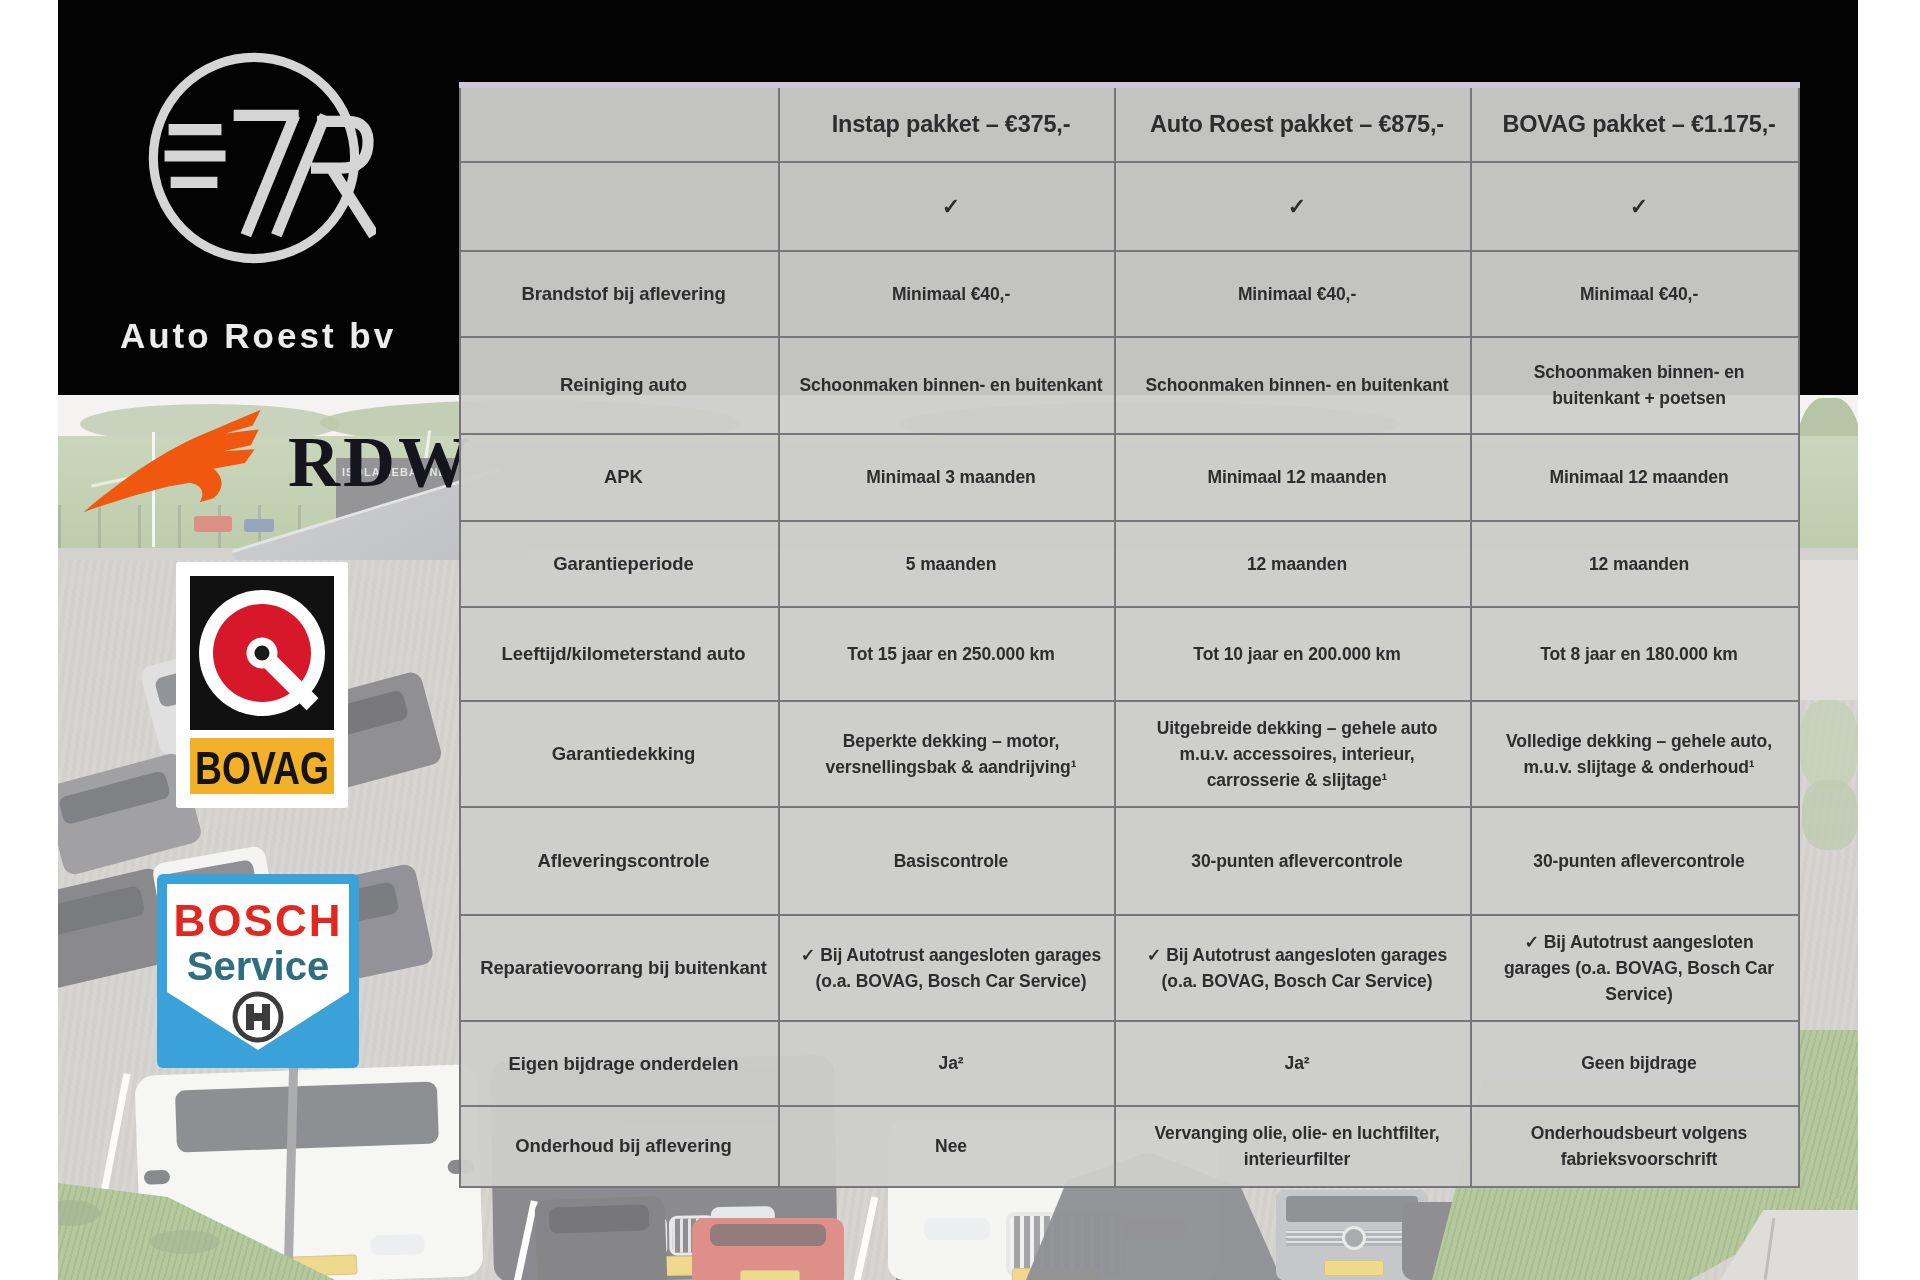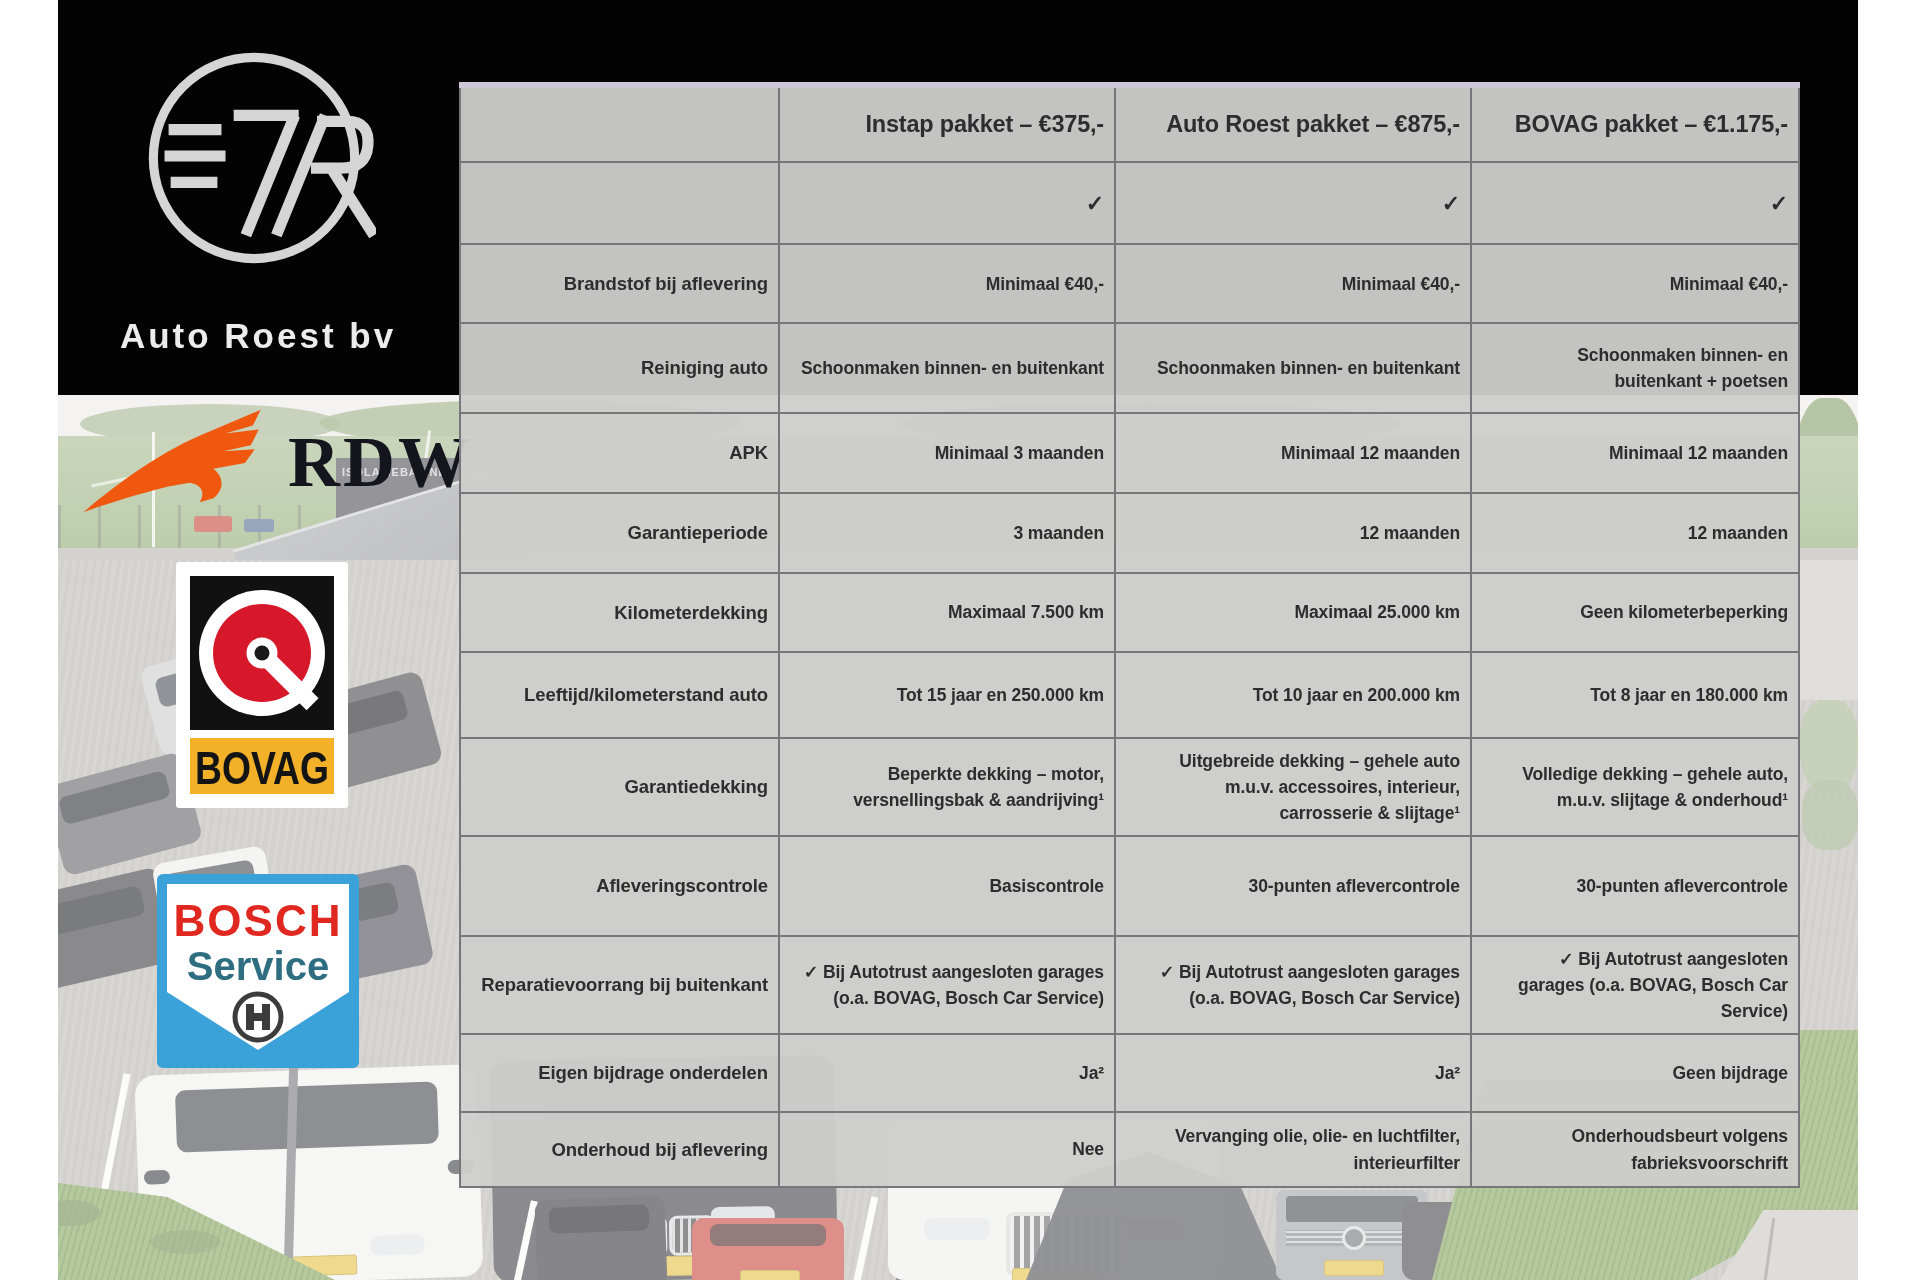--- a/index.html
+++ b/index.html
@@ -24,21 +24,21 @@
   .logo{position:absolute;z-index:30}
   #wordmark{left:58px;top:316px;width:400px;text-align:center;color:#ececec;font-weight:bold;
     font-size:35px;letter-spacing:3px;white-space:nowrap}
   #rdw-text{left:288px;top:426px;font-family:"Liberation Serif",serif;font-weight:bold;
     font-size:72px;letter-spacing:3px;color:#15151d;line-height:1}
   
   #pkg-table{position:absolute;left:459px;top:82px;width:1339px;height:1106px;z-index:40;
     border-collapse:collapse;table-layout:fixed;border-top:6px solid #cec7d8}
   #pkg-table th,#pkg-table td{
     border:2px solid #77777b;background:rgba(205,205,203,.95);color:#2d2d2f;font-weight:bold;
-    vertical-align:middle;text-align:right;padding:6px 10px 6px 18px;overflow:hidden}
+    vertical-align:middle;text-align:center;padding:6px 10px 6px 18px;overflow:hidden}
   #pkg-table thead th{font-size:23.5px;letter-spacing:-.2px}
   #pkg-table tbody th{font-size:18.5px;letter-spacing:-.1px}
   #pkg-table tbody td{font-size:17.5px;line-height:1.5;letter-spacing:-.1px}
   #pkg-table .checkcell{font-size:22px}
 </style>
 </head>
 <body>
 
 <div id="photo">
   <div class="ph" style="left:0;top:392px;width:1920px;height:60px;background:#eceae6"></div>
@@ -236,29 +236,23 @@
         <td>Schoonmaken binnen- en buitenkant + poetsen</td>
       </tr>
       <tr style="height: 76px;">
         <th>APK</th>
         <td>Minimaal 3 maanden</td>
         <td>Minimaal 12 maanden</td>
         <td>Minimaal 12 maanden</td>
       </tr>
       <tr style="height: 76px;">
         <th>Garantieperiode</th>
-        <td>3 maanden</td>
+        <td>5 maanden</td>
         <td>12 maanden</td>
         <td>12 maanden</td>
-      </tr>
-      <tr style="height: 75px;">
-        <th>Kilometerdekking</th>
-        <td>Maximaal 7.500 km</td>
-        <td>Maximaal 25.000 km</td>
-        <td>Geen kilometerbeperking</td>
       </tr>
       <tr style="height: 82px;">
         <th>Leeftijd/kilometerstand auto</th>
         <td>Tot 15 jaar en 250.000 km</td>
         <td>Tot 10 jaar en 200.000 km</td>
         <td>Tot 8 jaar en 180.000 km</td>
       </tr>
       <tr style="height: 87px;">
         <th>Garantiedekking</th>
         <td>Beperkte dekking – motor, versnellingsbak &amp; aandrijving¹</td>

